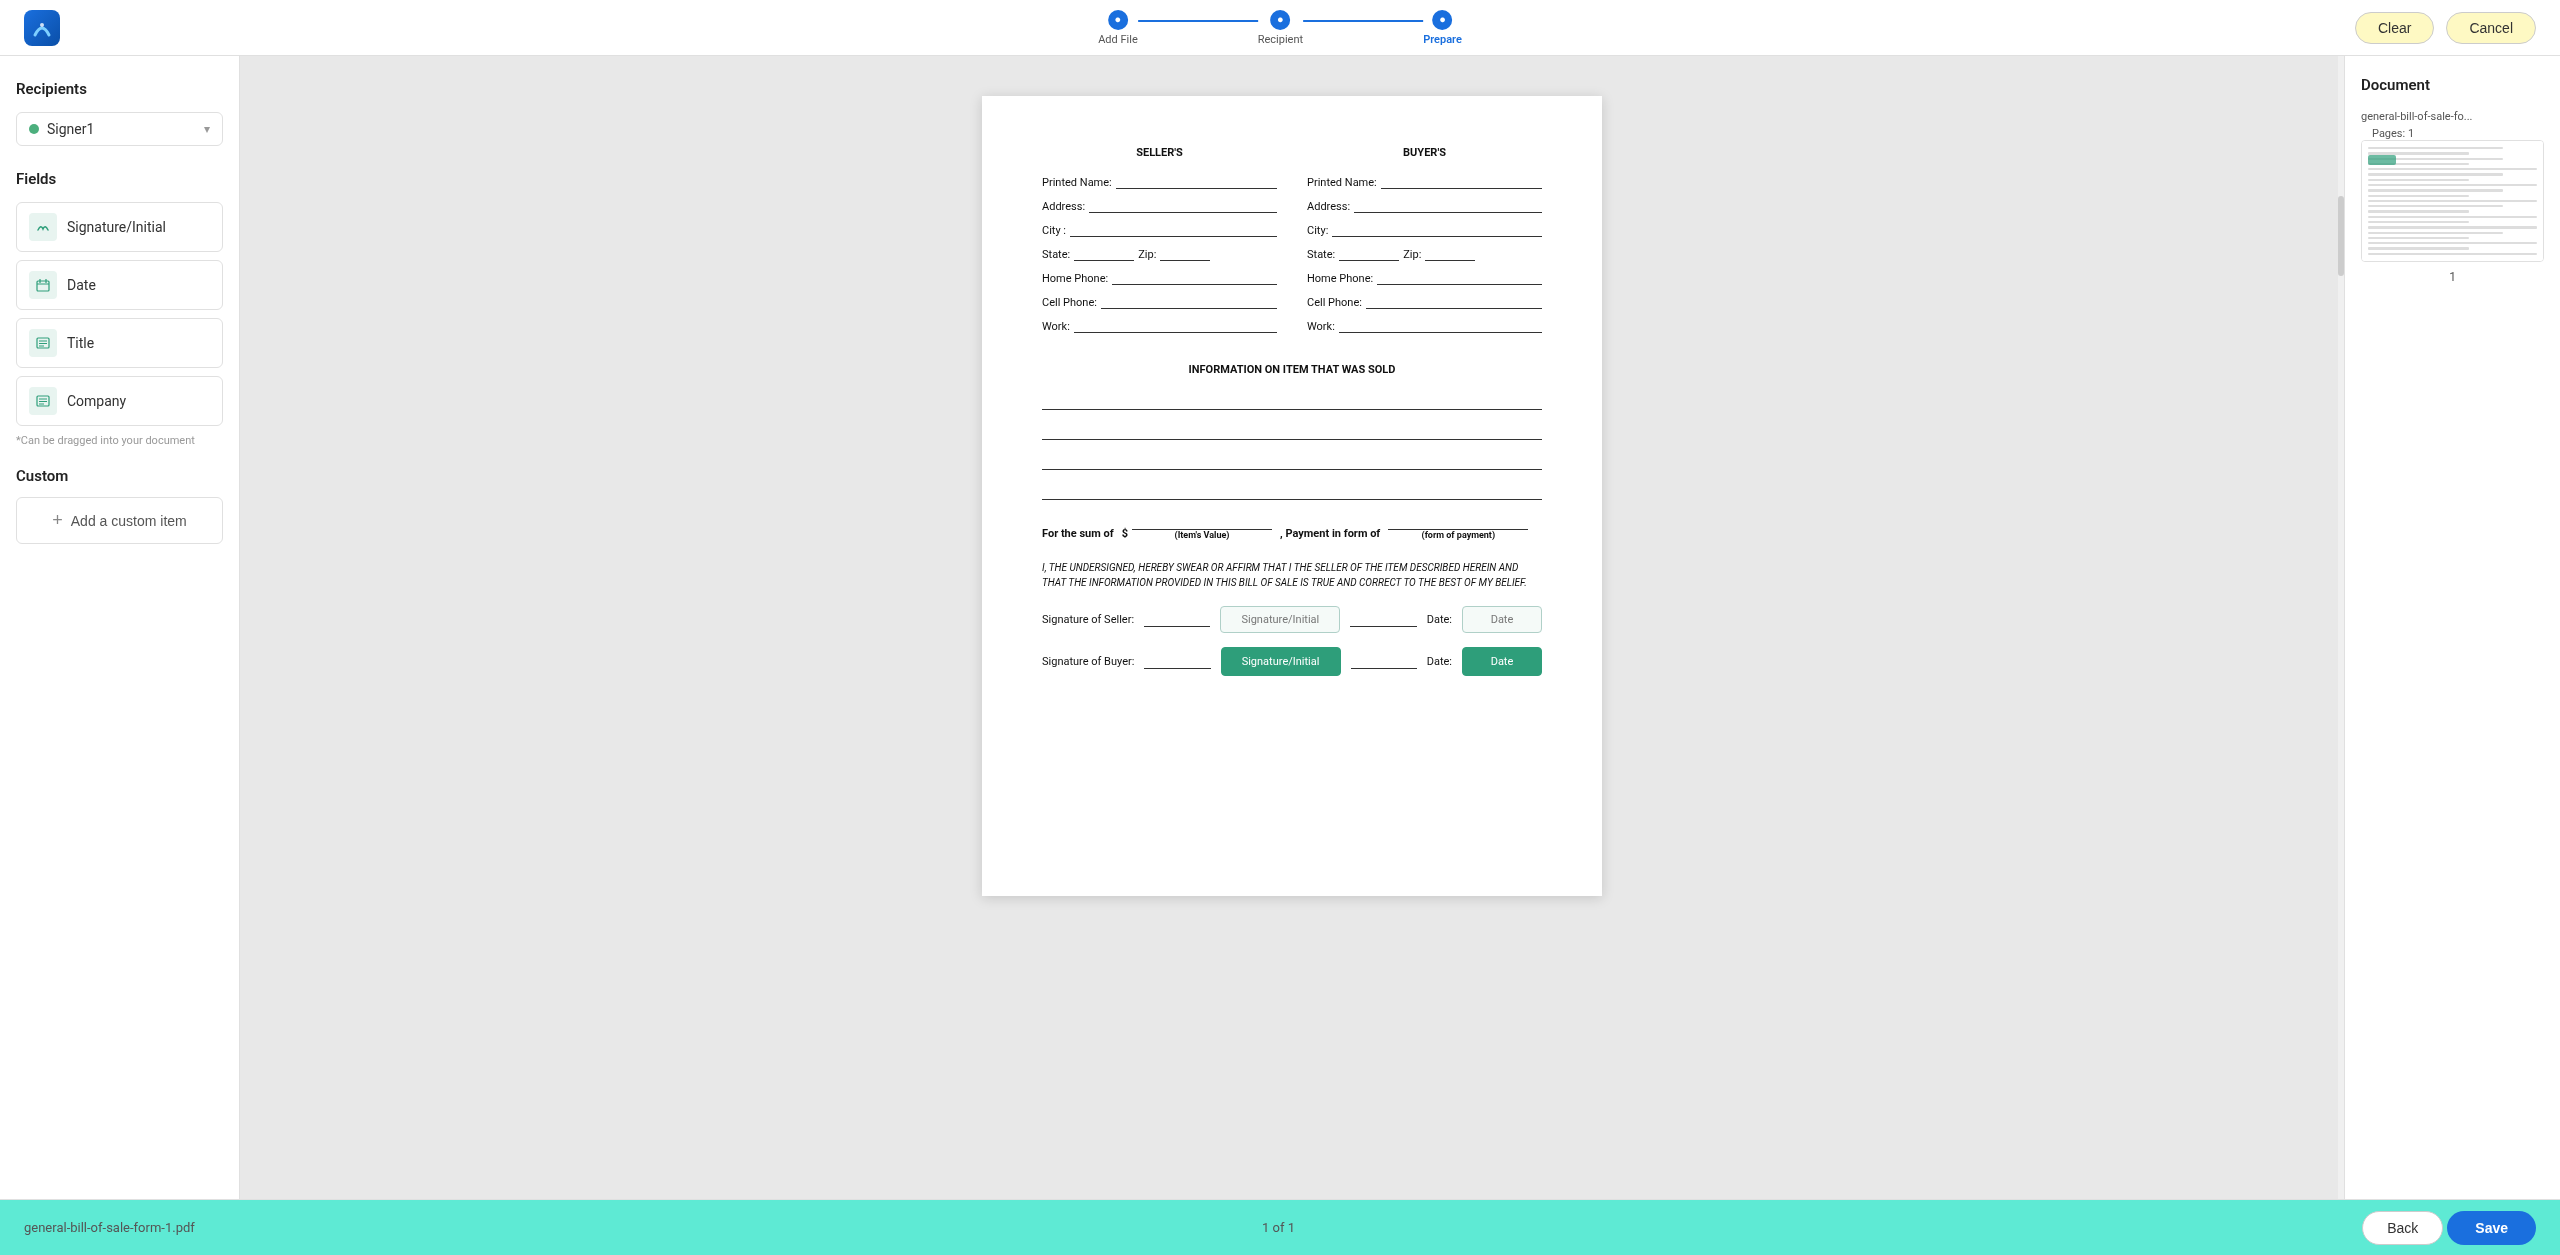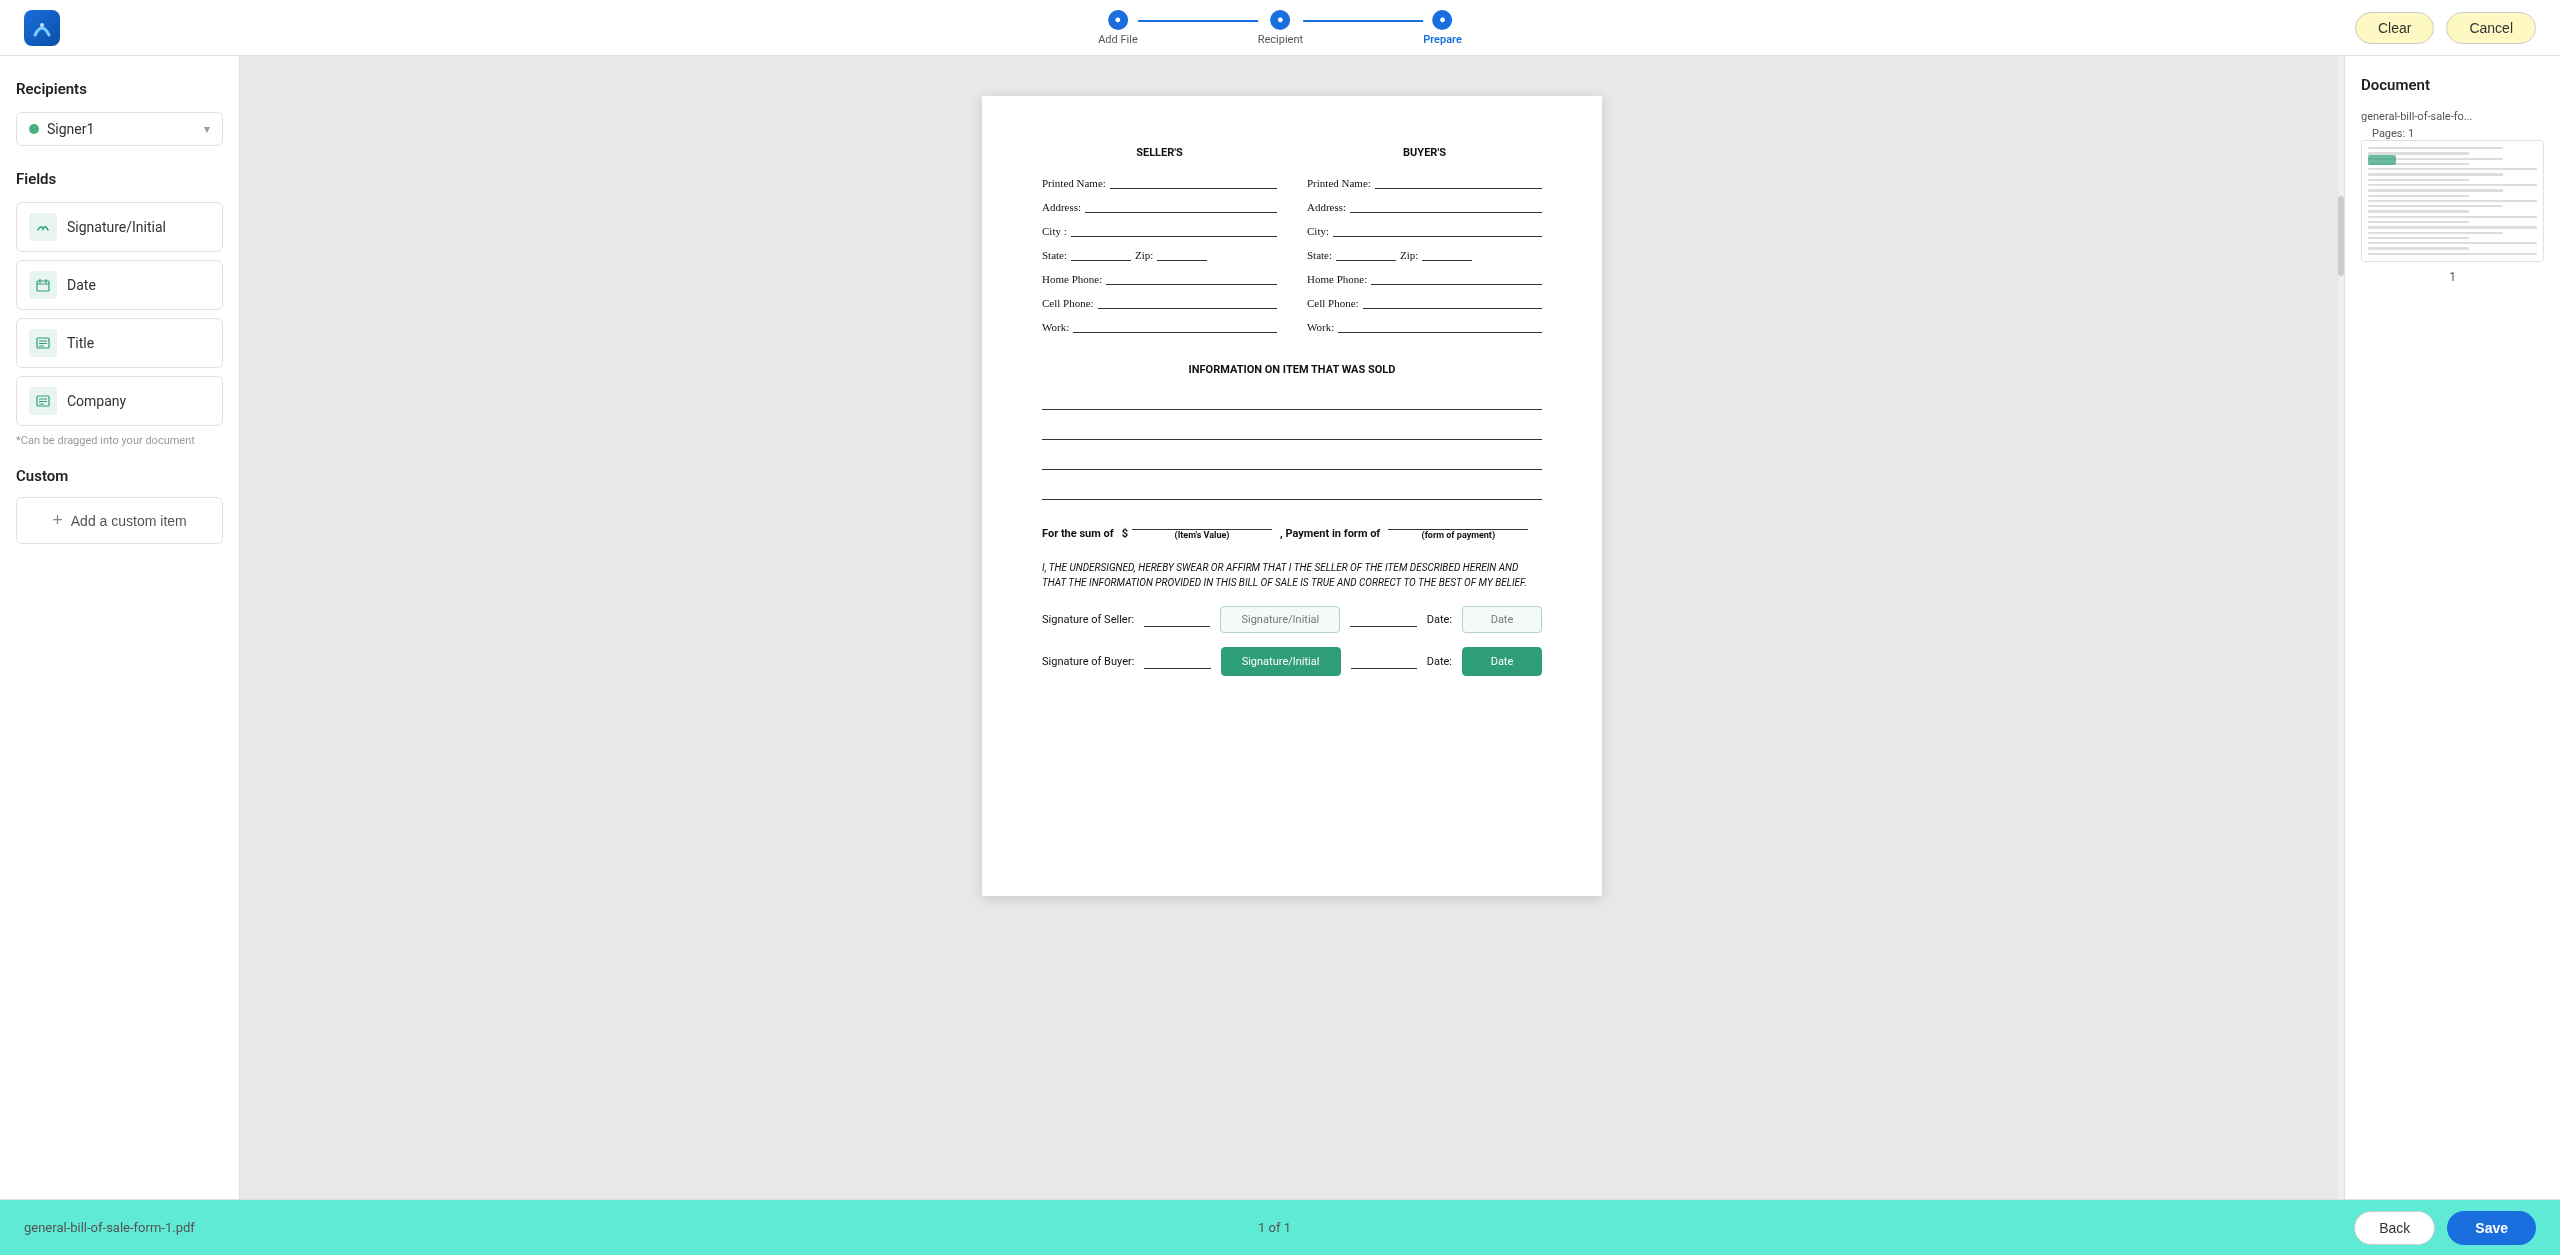--- a/index.html
+++ b/index.html
@@ -204,21 +204,20 @@
     .two-col {
       display: grid;
       grid-template-columns: 1fr 1fr;
       gap: 0 30px;
     }
     .form-row {
       display: flex;
       align-items: flex-end;
       margin-bottom: 10px;
       gap: 4px;
-      font-family: Liberation Serif, serif;
     }
     .form-row-label {
       white-space: nowrap;
       font-size: 11px;
       flex-shrink: 0;
     }
     .form-row-line {
       flex: 1;
       border-bottom: 1px solid #333;
       min-width: 20px;
@@ -323,21 +322,21 @@
       border-top: 1px solid #e0e0e0;
       height: 56px;
       display: flex;
       align-items: center;
       justify-content: space-between;
       padding: 0 24px;
       flex-shrink: 0;
     }
     .bottom-filename { font-size: 13px; color: #555; }
     .bottom-page { font-size: 13px; color: #555; }
-    .bottom-actions { display: flex; gap: 12px; }
+    .bottom-actions { display: flex; gap: 4px; }
     .btn-back {
       padding: 8px 24px;
       border: 1px solid #ccc;
       border-radius: 20px;
       background: #fff;
       font-size: 14px;
       cursor: pointer;
       color: #333;
     }
     .btn-save {

